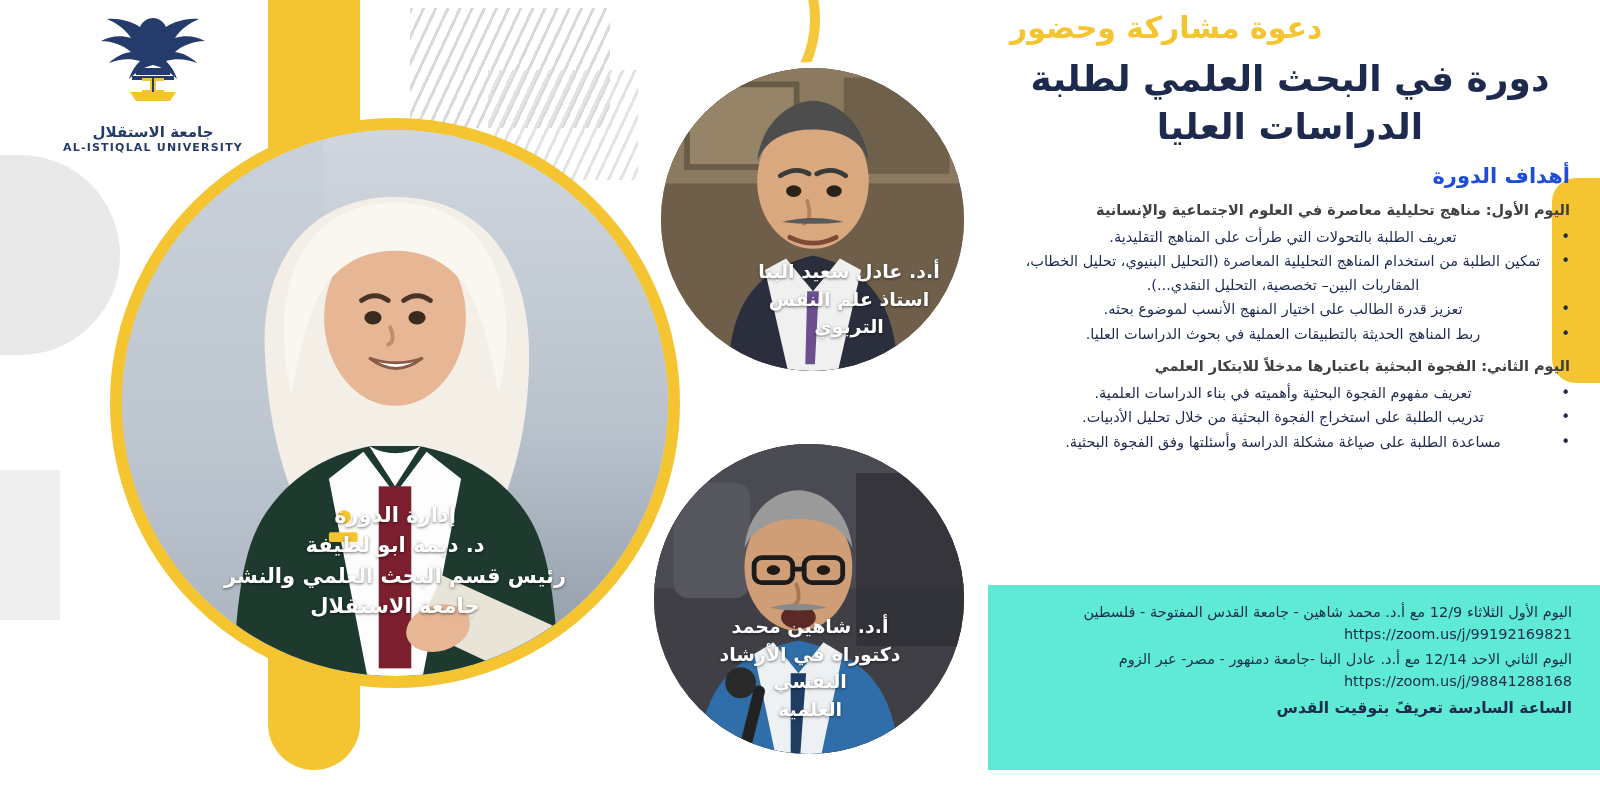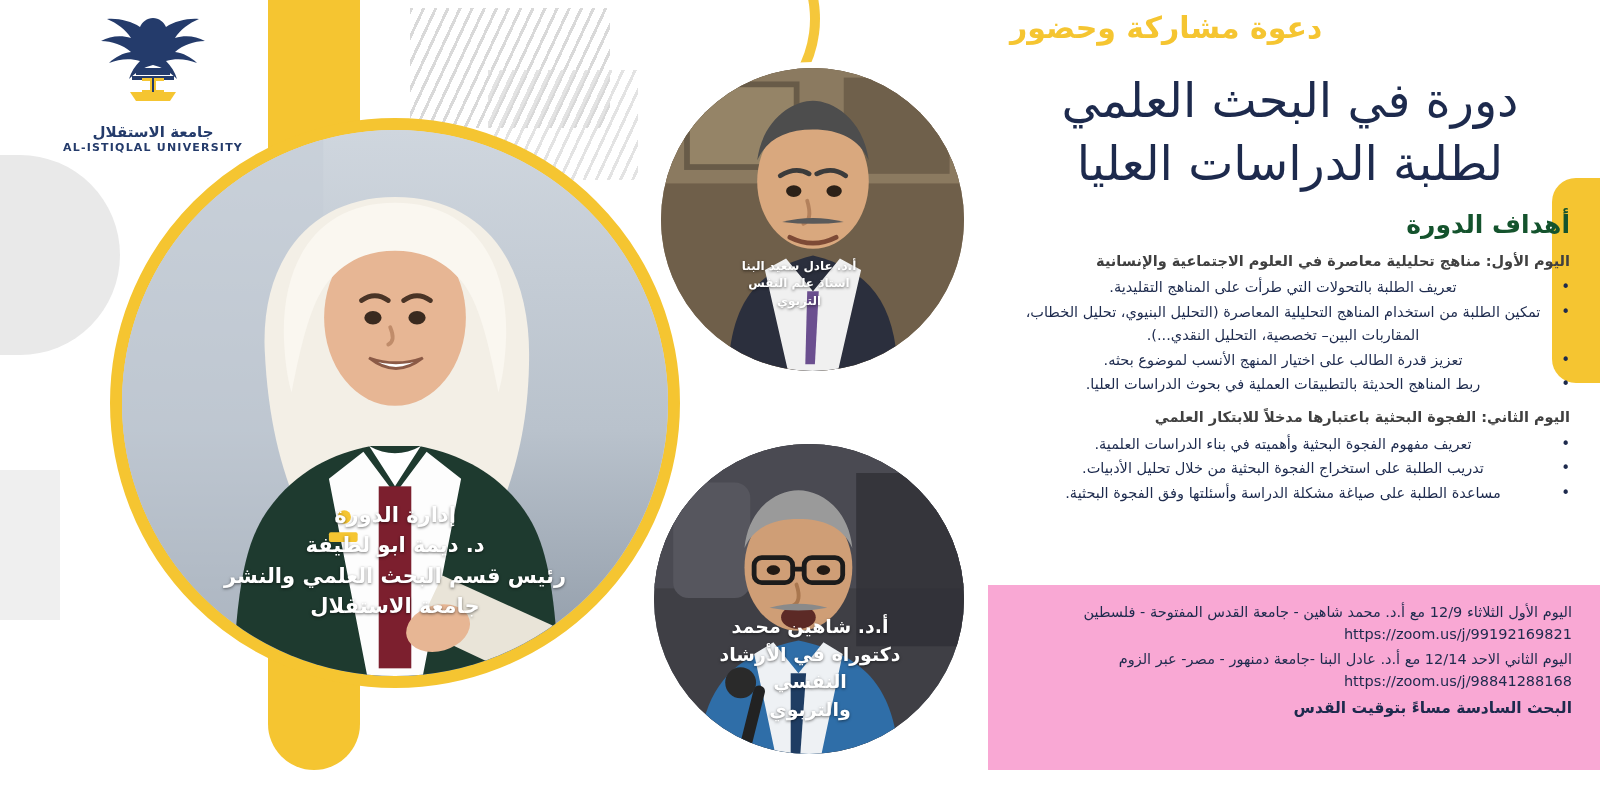--- a/index.html
+++ b/index.html
@@ -103,44 +103,44 @@
   
   .cap {
     position: absolute;
     color: #ffffff;
     font-weight: 700;
     line-height: 1.45;
     text-align: center;
     text-shadow: 0 1px 3px rgba(0,0,0,.55);
     direction: rtl;
   }
-  .cap-top { left: 674px; top: 258px; width: 250px; font-size: 12px; }
+  .cap-top { left: 724px; top: 258px; width: 250px; font-size: 19px; }
   .cap-bottom { left: 680px; top: 613px; width: 260px; font-size: 19px; }
   .cap-main { left: 170px; top: 500px; width: 450px; font-size: 21px; }
 
   
   .right-col {
     position: absolute; right: 30px; top: 10px; width: 560px;
     direction: rtl; text-align: right;
   }
   .kicker {
     color: #f5c531;
     font-size: 30px; font-weight: 700;
     text-align: left;
     letter-spacing: .5px;
   }
   .main-title {
     color: #1d2a4d;
-    font-size: 48px; font-weight: 400; line-height: 1.32;
+    font-size: 36px; font-weight: 700; line-height: 1.32;
     text-align: center;
-    margin-top: 24px;
+    margin-top: 10px;
   }
   .sec-title {
-    color: #14532d;
-    font-size: 25px; font-weight: 700;
+    color: #1d4ed8;
+    font-size: 21px; font-weight: 700;
     margin-top: 14px; margin-bottom: 12px;
   }
   .day-head {
     color: #404040;
     font-size: 14.5px; font-weight: 700;
     margin-top: 10px; margin-bottom: 4px;
     line-height: 1.5;
   }
   ul.bullets { list-style: none; text-align: center; }
   ul.bullets li {
@@ -154,21 +154,21 @@
   ul.bullets li::before {
     content: "•";
     position: absolute; right: 0; top: -1px;
     color: #1d2a4d; font-size: 15px;
   }
 
   
   .info-box {
     position: absolute; right: 0px; top: 585px;
     width: 612px; height: 185px;
-    background: #f9a8d4;
+    background: #5eead4;
     padding: 16px 28px 10px 22px;
     direction: rtl; text-align: right;
   }
   .info-line {
     color: #1d2a4d;
     font-size: 14.5px;
     line-height: 1.6;
     margin-bottom: 2px;
   }
   .info-link {
@@ -314,21 +314,21 @@
       <path d="M124 206 l26 32 l26 -32 l20 12 l-22 104 h-48 l-22 -104z" fill="#eef1f4"></path>
       <path d="M142 238 l16 0 l-6 84 l-10 0z" fill="#1f3d63"></path>
 
       <rect x="96" y="250" width="12" height="72" rx="6" fill="#222" transform="rotate(14 102 286)"></rect>
       <circle cx="90" cy="248" r="16" fill="#2a2a2a"></circle>
     </svg>
   </div>
   <div class="cap cap-bottom">
     <div>أ.د. شاهين محمد</div>
     <div>دكتوراه في الأرشاد النفسي</div>
-    <div>والتربوي</div>
+    <div>العلمية</div>
   </div>
 
   <div class="right-col">
     <div class="kicker">دعوة مشاركة وحضور</div>
     <div class="main-title">دورة في البحث العلمي لطلبة الدراسات العليا</div>
 
     <div class="sec-title">أهداف الدورة</div>
 
     <div class="day-head">اليوم الأول: مناهج تحليلية معاصرة في العلوم الاجتماعية والإنسانية</div>
     <ul class="bullets">
@@ -344,16 +344,16 @@
       <li>تدريب الطلبة على استخراج الفجوة البحثية من خلال تحليل الأدبيات.</li>
       <li>مساعدة الطلبة على صياغة مشكلة الدراسة وأسئلتها وفق الفجوة البحثية.</li>
     </ul>
   </div>
 
   <div class="info-box">
     <div class="info-line">اليوم الأول الثلاثاء 12/9 مع أ.د. محمد شاهين - جامعة القدس المفتوحة - فلسطين</div>
     <div class="info-link">https://zoom.us/j/99192169821</div>
     <div class="info-line">اليوم الثاني الاحد 12/14 مع أ.د. عادل البنا -جامعة دمنهور - مصر- عبر الزوم</div>
     <div class="info-link">https://zoom.us/j/98841288168</div>
-    <div class="info-time">البحث السادسة مساءً بتوقيت القدس</div>
+    <div class="info-time">الساعة السادسة تعريفً بتوقيت القدس</div>
   </div>
 
 </div>
 
 </body></html>

